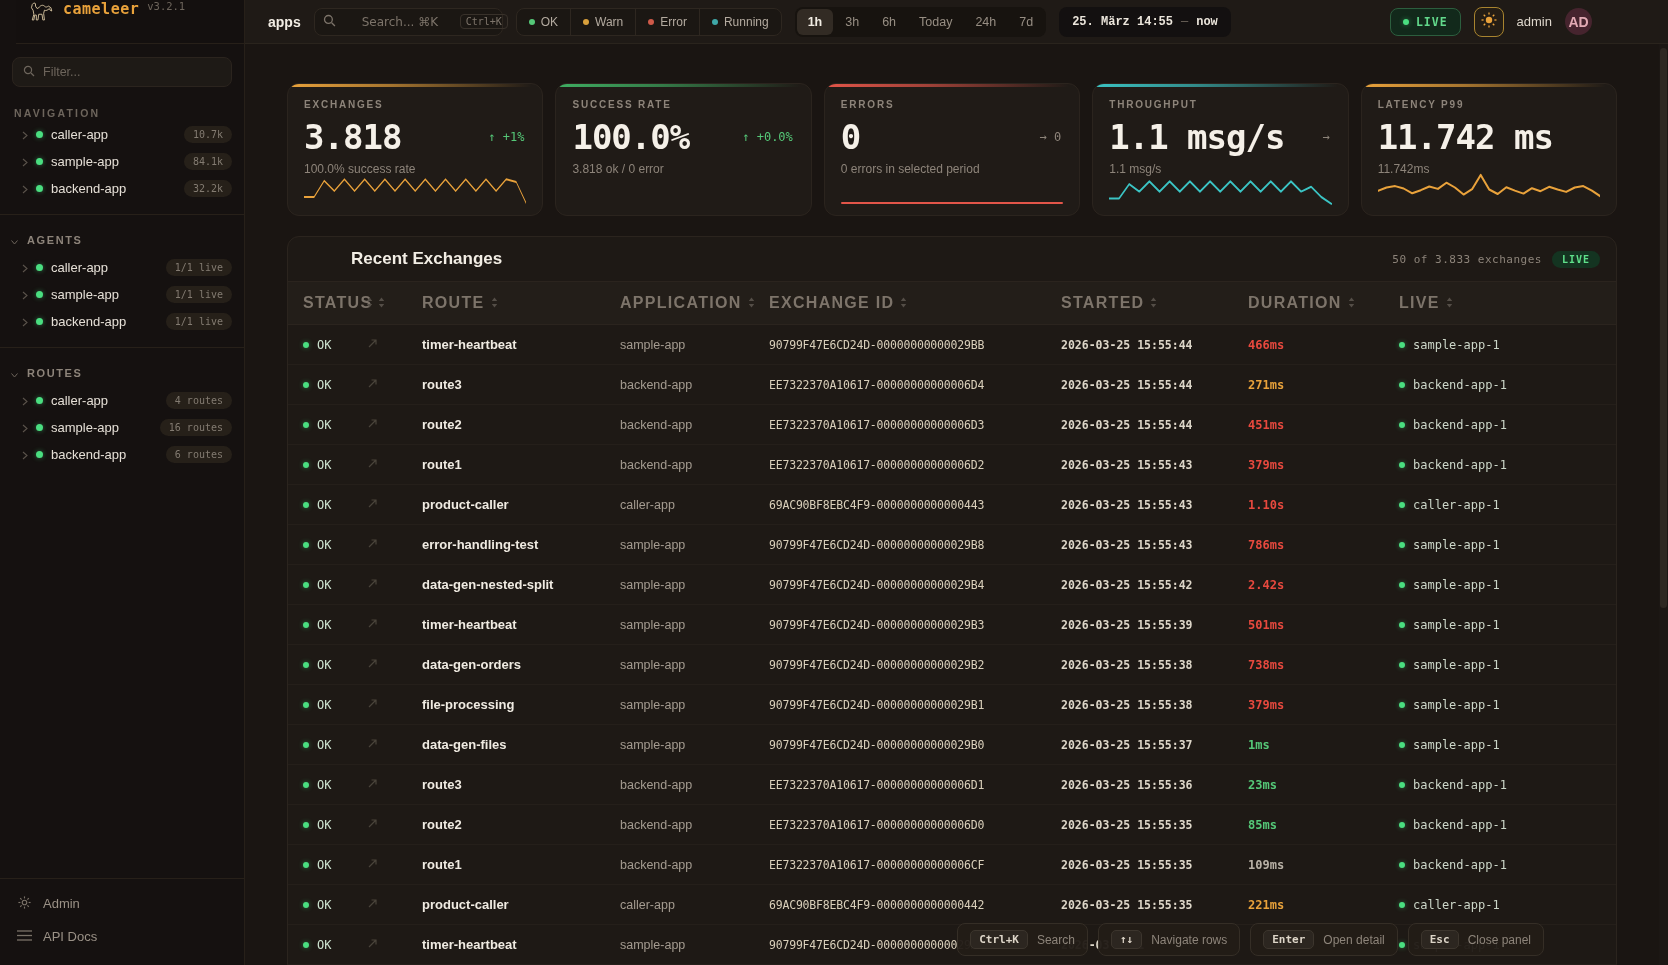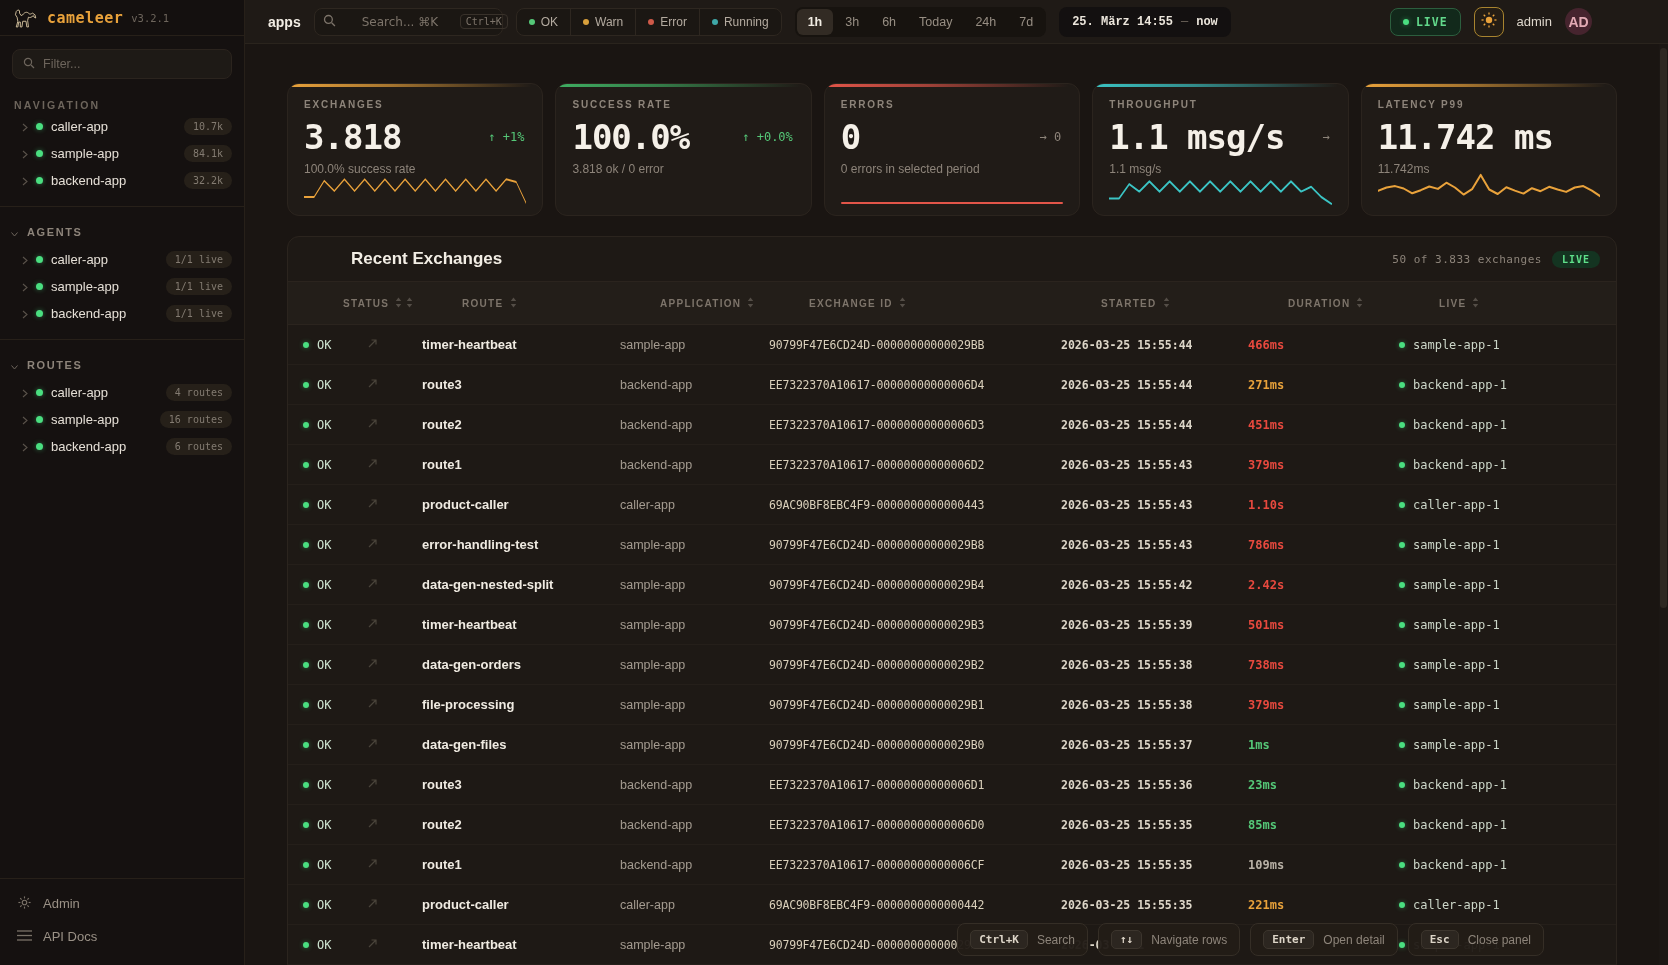--- a/index.html
+++ b/index.html
@@ -3,21 +3,21 @@
 <meta charset="utf-8">
 <style>
   * { margin:0; padding:0; box-sizing:border-box; }
   html,body { width:1668px; height:965px; overflow:hidden; background:#15110f; }
   body { font-family:"Liberation Sans", sans-serif; position:relative; }
 
   .app { display:flex; width:1668px; height:965px; }
 
   
   .sidebar { width:245px; min-width:245px; background:#151110; border-right:1px solid #272019; display:flex; flex-direction:column; }
-  .logo-row { height:36px; display:flex; align-items:center; gap:8px; padding:0 13px; border-bottom:1px solid #272019; background:#14100f; }
+  .logo-row { height:44px; display:flex; align-items:flex-start; gap:8px; padding:0 13px; border-bottom:1px solid #272019; background:#14100f;margin-left:16px; }
   .logo-icon svg { display:block; }
   .brand-name { font-family:"DejaVu Sans Mono", monospace; color:#e9a23b; font-weight:bold; font-size:15px; letter-spacing:.5px; }
   .brand-ver { font-family:"DejaVu Sans Mono", monospace; color:#6d655c; font-size:10.5px; }
   .filter-box { margin:13px 12px 4px; height:30px; background:#1e1a16; border:1px solid #2b241e; border-radius:8px; display:flex; align-items:center; gap:8px; padding:0 10px; }
   .filter-input { background:transparent; border:none; outline:none; color:#b9b1a6; font-size:12.5px; width:100%; font-family:"Liberation Sans",sans-serif; }
   .filter-input::placeholder { color:#6d655c; }
   .nav-label { padding:16px 14px 2px; color:#6d655c; font-size:10.5px; letter-spacing:2.2px; font-weight:bold; }
   .sec-head { display:flex; align-items:center; gap:9px; padding:14px 14px 5px 11px; cursor:pointer; }
   .sec-title { font-size:11px; letter-spacing:1.6px; font-weight:bold; color:#8d847a; }
   .sec-title.accent { color:#e9a23b; }
@@ -73,21 +73,21 @@
   .flatline { position:absolute; left:0; right:0; bottom:2px; height:2px; border-radius:2px; }
 
   .panel { background:#1e1915; border:1px solid #2b241e; border-radius:12px; overflow:hidden; height:740px; }
   .panel-head { height:44px; display:flex; align-items:center; padding:0 16px; }
   .panel-title { font-size:17px; font-weight:bold; color:#f2ede4;margin-left:47px; }
   .panel-meta { margin-left:auto; display:flex; align-items:center; gap:10px; }
   .count-text { font-family:"DejaVu Sans Mono",monospace; font-size:11px; color:#8d847a; letter-spacing:.5px; }
   .live-pill { background:#143421; color:#5fe08a; border-radius:10px; font-family:"DejaVu Sans Mono",monospace; font-size:10px; font-weight:bold; padding:3px 10px; letter-spacing:1px; }
   .tgrid { display:grid; grid-template-columns:63px 56px 198px 149px 292px 187px 151px minmax(0,1fr); align-items:center; padding-left:15px; }
   .thead { height:44px; background:#231e19; border-top:1px solid #2b241e; border-bottom:1px solid #2b241e; }
-  .th { font-size:10px; letter-spacing:1.3px; color:#7d746a; font-weight:bold; display:flex; gap:6px; align-items:center; cursor:pointer;margin-left:40px; }
+  .th { font-size:16px; letter-spacing:1.3px; color:#7d746a; font-weight:bold; display:flex; gap:6px; align-items:center; cursor:pointer; }
   .row { height:40px; border-bottom:1px solid #251f1a; cursor:pointer; }
   .cell-status { display:flex; gap:8px; align-items:center; font-family:"DejaVu Sans Mono",monospace; font-size:12px; color:#cde4d0; }
   .cell-flow { color:#4a443b; }
   .cell-route { font-size:13px; font-weight:bold; color:#f0ebe2; }
   .cell-app { font-size:12.5px; color:#a49b90; }
   .cell-id { font-family:"DejaVu Sans Mono",monospace; font-size:11.5px; color:#d9cfba; letter-spacing:-.2px; }
   .cell-started { font-family:"DejaVu Sans Mono",monospace; font-size:11.5px; color:#ddd6c8; font-weight:bold; }
   .cell-duration { font-family:"DejaVu Sans Mono",monospace; font-size:12px; font-weight:bold; }
   .dur-red{color:#e8493e}.dur-orange{color:#e9a23b}.dur-green{color:#55c878}.dur-gray{color:#b9b1a6}
   .cell-agent { display:flex; gap:8px; align-items:center; font-family:"DejaVu Sans Mono",monospace; font-size:12px; color:#ccd6c8; }

